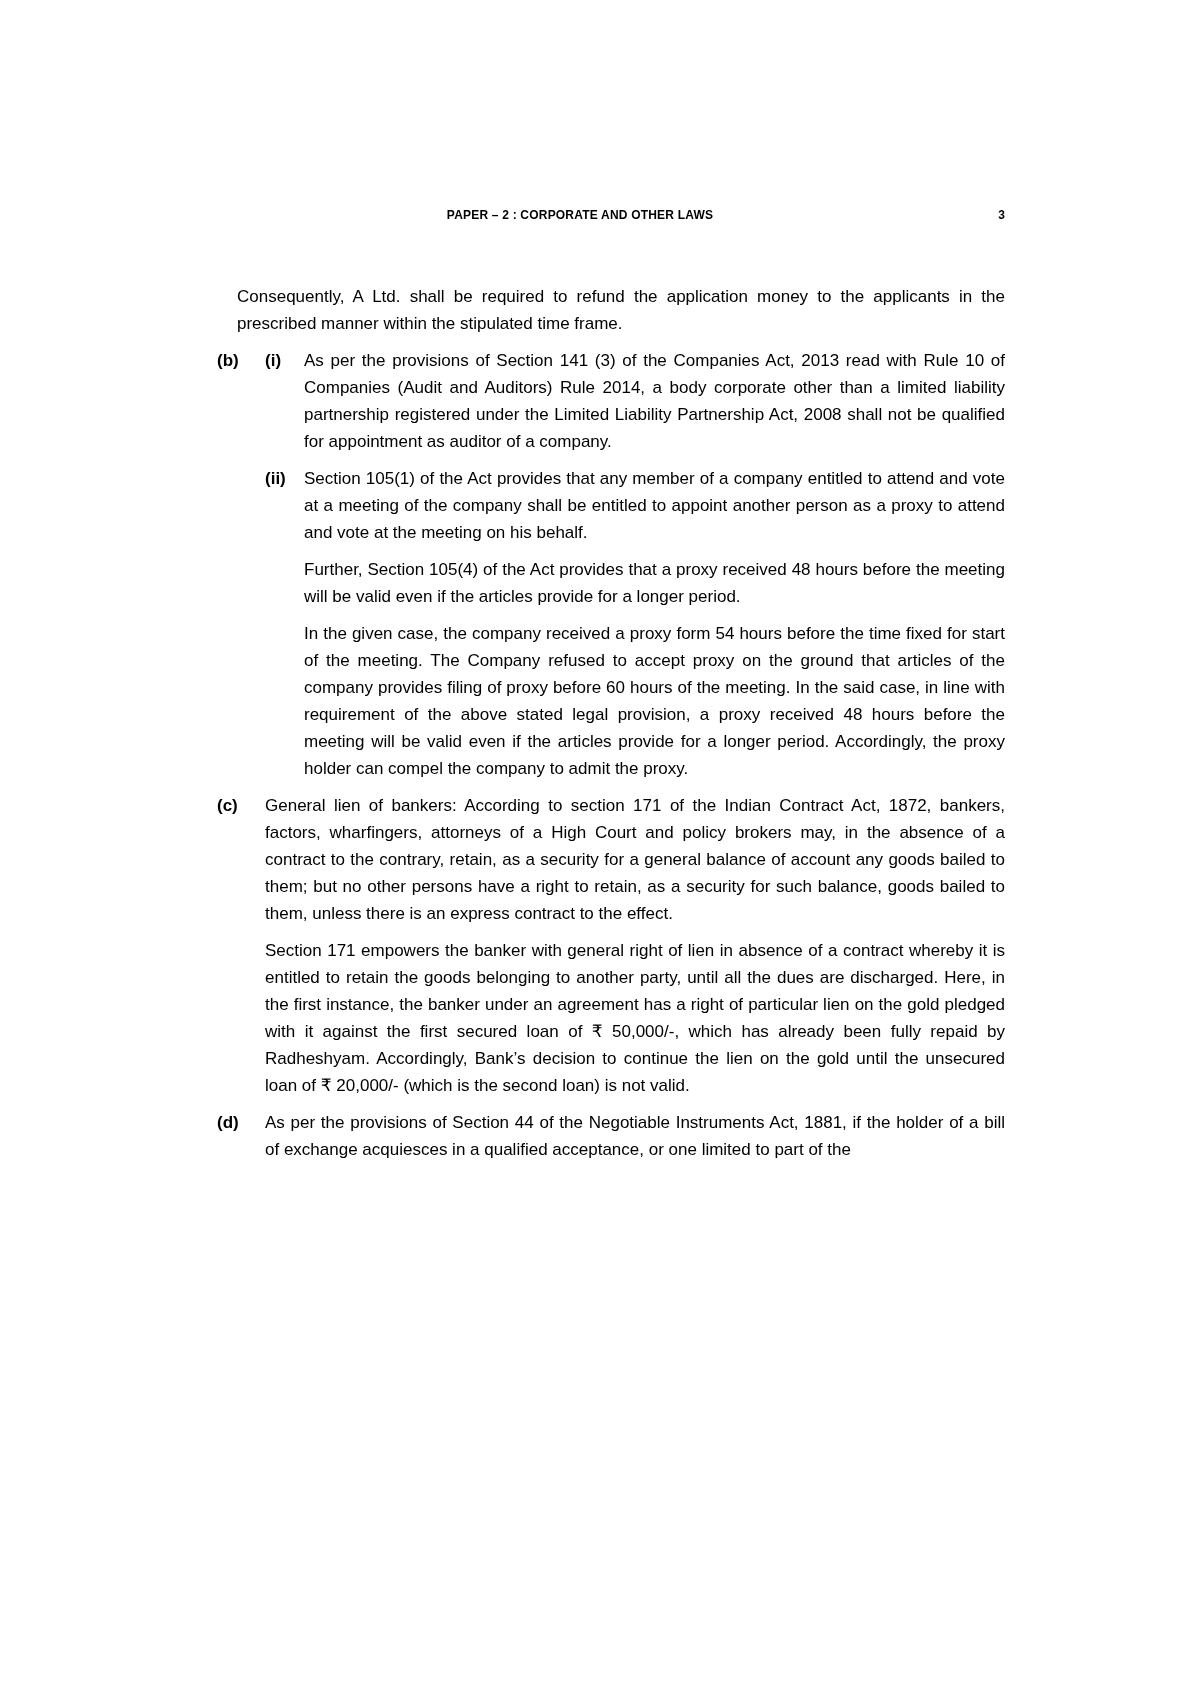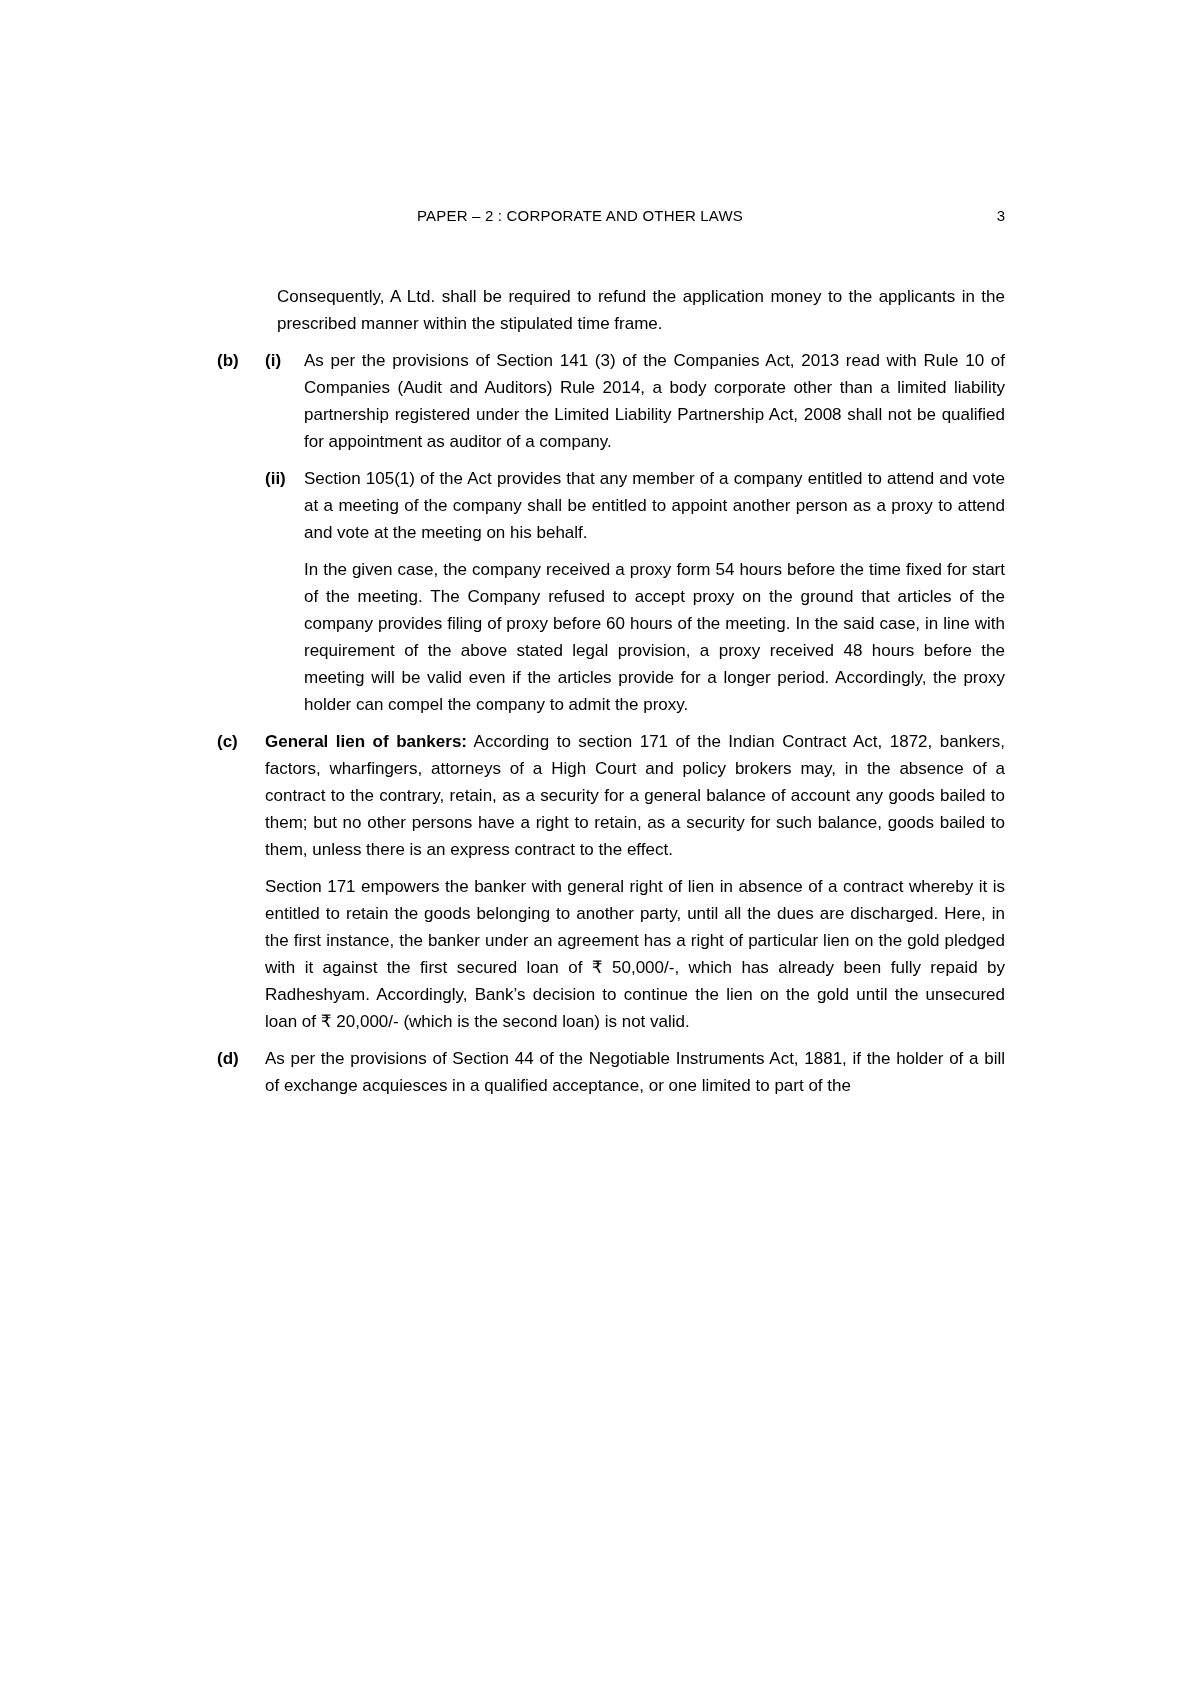--- a/index.html
+++ b/index.html
@@ -6,32 +6,32 @@
   .page{
     position:relative;
     width:1191px;height:1684px;
     background:#ffffff;
     font-family:"Liberation Sans","DejaVu Sans",sans-serif;
     font-size:17px;line-height:27px;color:#000;
     overflow:hidden;
   }
   .hdr{
     position:absolute;top:202px;left:217px;width:788px;
-    font-weight:normal;font-size:15px;
+    font-weight:bold;font-size:12px;
   }
   .hdr-title{margin-right:62px;text-align:center;letter-spacing:0.2px;}
   .hdr-page{position:absolute;top:0;right:0;}
   .content{position:absolute;top:283px;left:217px;width:788px;}
   .p{margin:0 0 10px 0;text-align:justify;}
   .row{display:flex;align-items:flex-start;}
   .lbl{flex:0 0 48px;font-weight:bold;}
   .sublbl{flex:0 0 39px;font-weight:bold;}
   .col{flex:1 1 auto;min-width:0;}
-  .indent1{margin-left:60px;}
-  b.inline-head{font-weight:bold;}
+  .indent1{margin-left:20px;}
+  b.inline-head{font-weight:normal;}
 </style>
 </head>
 <body>
 
 <div class="page">
 
   <div class="hdr">
     <div class="hdr-title">PAPER – 2 : CORPORATE AND OTHER LAWS</div>
     <div class="hdr-page">3</div>
   </div>
@@ -48,20 +48,21 @@
           <div class="sublbl">(i)</div>
           <div class="col">
             <p class="p">As per the provisions of Section 141 (3) of the Companies Act, 2013 read with Rule 10 of Companies (Audit and Auditors) Rule 2014, a body corporate other than a limited liability partnership registered under the Limited Liability Partnership Act, 2008 shall not be qualified for appointment as auditor of a company.</p>
           </div>
         </div>
 
         <div class="row">
           <div class="sublbl">(ii)</div>
           <div class="col">
             <p class="p">Section 105(1) of the Act provides that any member of a company entitled to attend and vote at a meeting of the company shall be entitled to appoint another person as a proxy to attend and vote at the meeting on his behalf.</p>
+            <p class="p">Further, Section 105(4) of the Act provides that a proxy received 48 hours before the meeting will be valid even if the articles provide for a longer period.</p>
             <p class="p">In the given case, the company received a proxy form 54 hours before the time fixed for start of the meeting. The Company refused to accept proxy on the ground that articles of the company provides filing of proxy before 60 hours of the meeting. In the said case, in line with requirement of the above stated legal provision, a proxy received 48 hours before the meeting will be valid even if the articles provide for a longer period. Accordingly, the proxy holder can compel the company to admit the proxy.</p>
           </div>
         </div>
 
       </div>
     </div>
 
     <div class="row">
       <div class="lbl">(c)</div>
       <div class="col">

